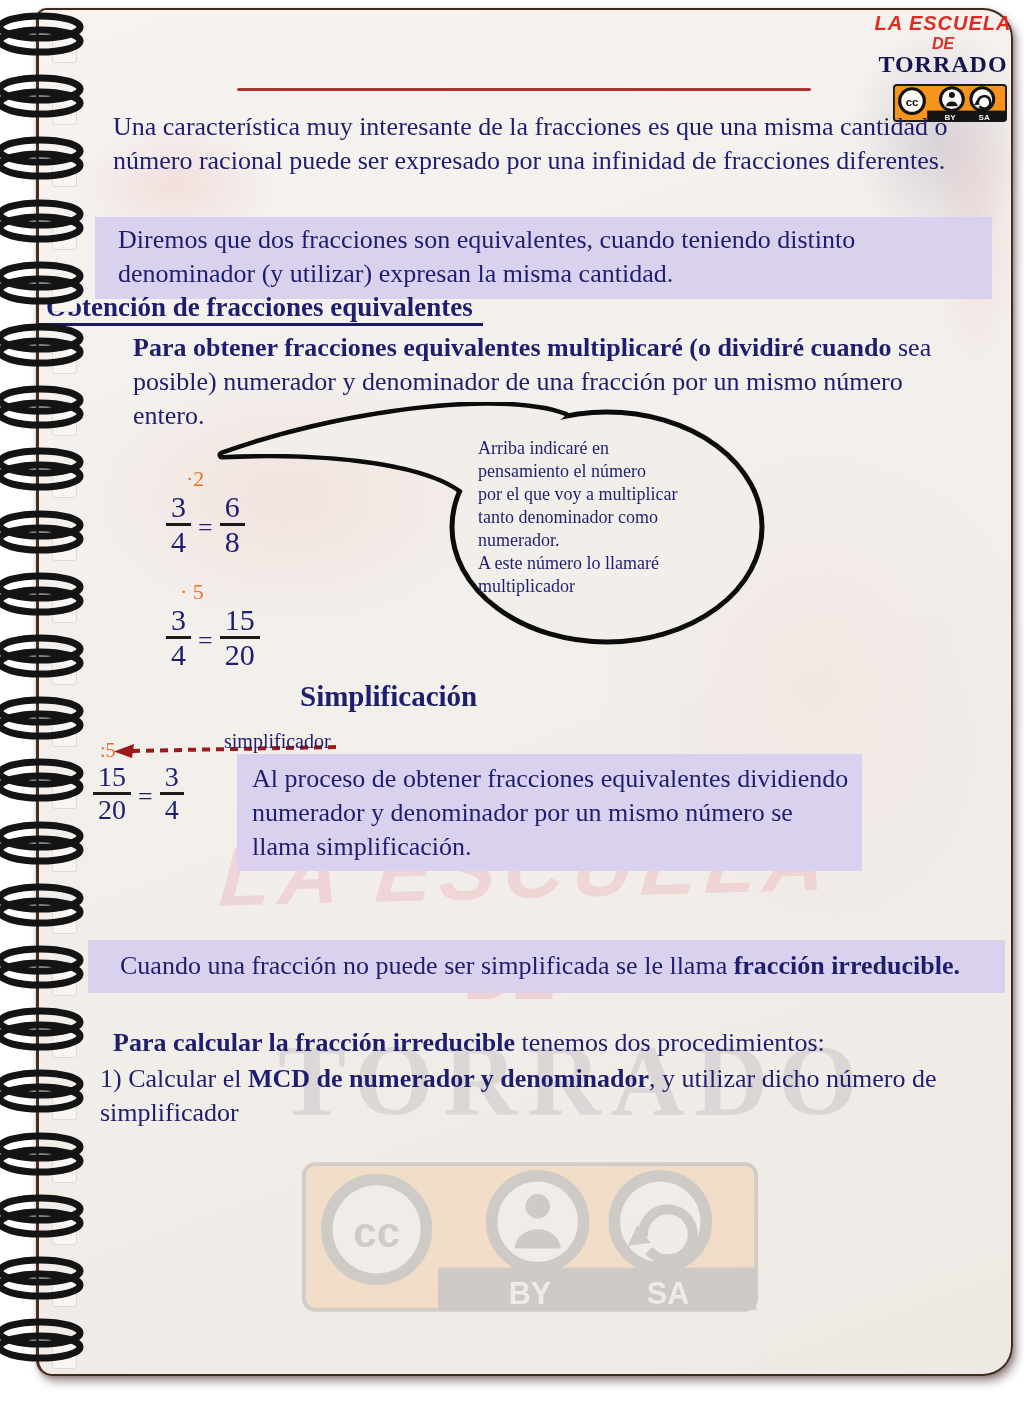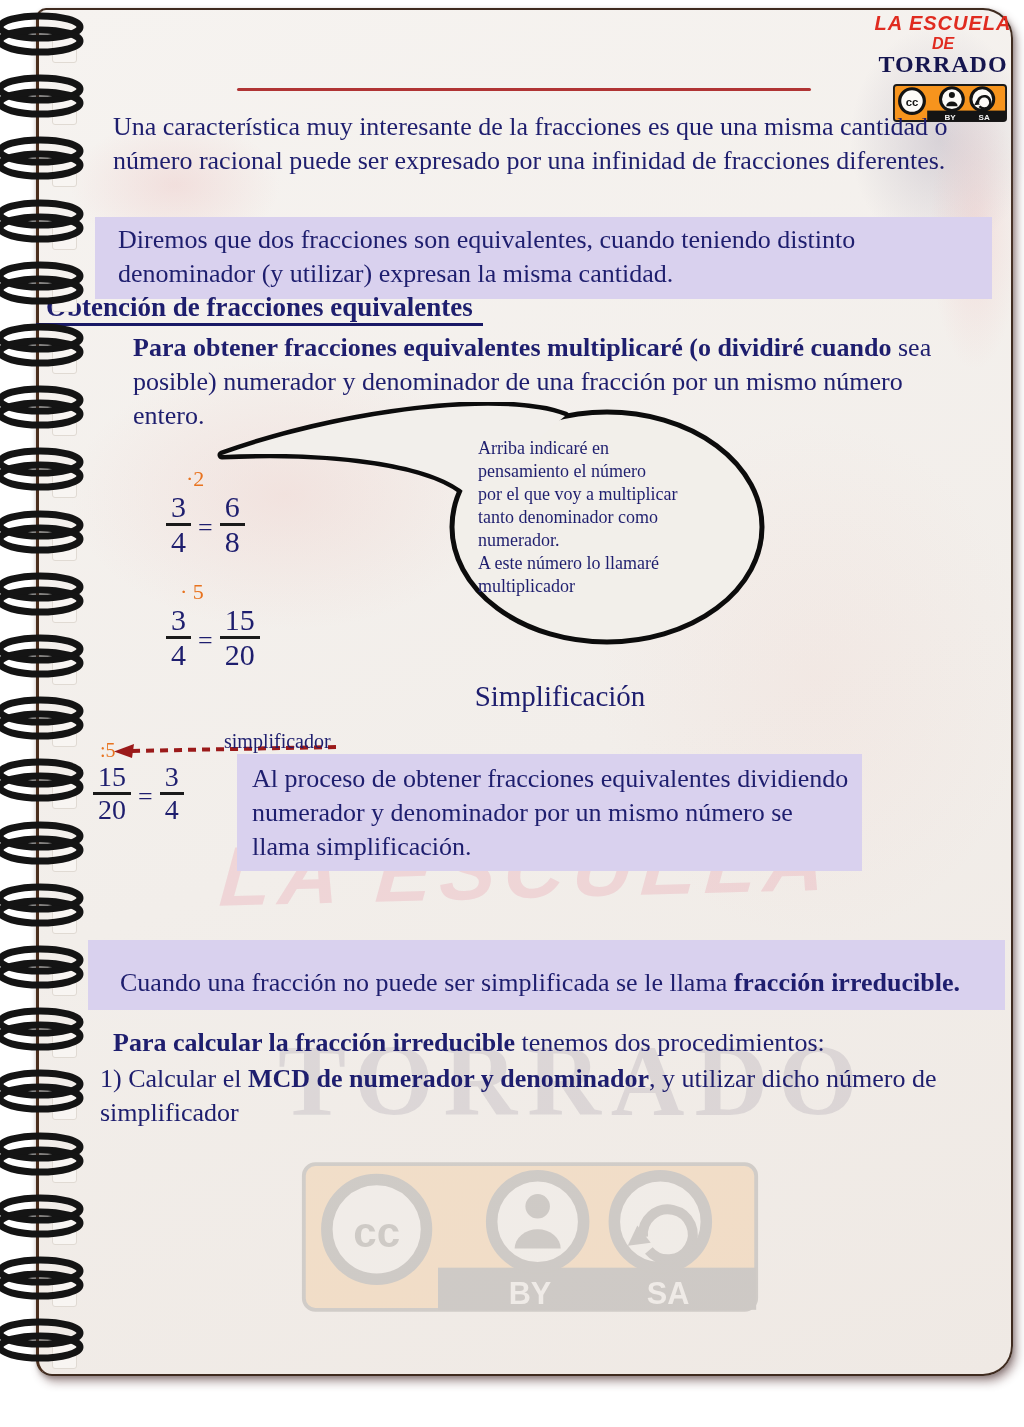--- a/index.html
+++ b/index.html
@@ -28,21 +28,21 @@
   .logo{position:absolute;left:874px;top:12px;width:138px;text-align:center}
   .logo-l1{font-family:"Liberation Sans",sans-serif;font-style:italic;font-weight:bold;font-size:20px;color:var(--logo_red);letter-spacing:1px}
   .logo-l2{font-family:"Liberation Sans",sans-serif;font-style:italic;font-weight:bold;font-size:16px;color:var(--logo_red)}
   .logo-l3{font-size:24px;font-weight:bold;color:#15154f;letter-spacing:1px;line-height:.95}
   .badge{position:absolute;left:893px;top:84px}
   
   .para{position:absolute;font-size:26px;line-height:1.3;color:var(--ink)}
   .hl{background:var(--highlight)}
   .heading2{position:absolute;left:36px;top:292px;width:977px;text-align:left;font-size:27px;font-weight:bold}
   .heading2 span{border-bottom:3px solid #191966;padding:0 10px 1px 10px}
-  .heading3{position:absolute;left:300px;top:680px;width:520px;text-align:center;font-size:29px;font-weight:normal}
+  .heading3{position:absolute;left:300px;top:680px;width:520px;font-size:29px;font-weight:bold}
   
   .mult{position:absolute;color:var(--accent_orange);font-size:22px}
   .mrow{position:absolute;display:flex;align-items:center;gap:7px;font-size:30px;color:var(--ink)}
   .frac{display:inline-flex;flex-direction:column;align-items:center;line-height:1.08}
   .frac .den{border-top:3px solid #1a1a1a;padding:0 5px}
   .frac .num{padding:0 5px}
   .eq{font-size:26px;transform:translateY(3px)}
   .bubble-text{position:absolute;left:478px;top:437px;width:240px;font-size:18px;line-height:1.28;color:var(--ink);white-space:pre-line}
   .simp-label{position:absolute;left:224px;top:730px;font-size:20px;color:var(--ink)}
   .divisor{position:absolute;left:100px;top:739px;font-size:20px;color:var(--accent_orange)}
@@ -179,21 +179,21 @@
     </span>
     <span class="eq">=</span>
     <span class="frac">
       <span class="num">3</span>
       <span class="den">4</span>
     </span>
   </div>
 
   <div class="para hl" style="left:237px;top:754px;width:625px;padding:8px 10px 8px 15px">Al proceso de obtener fracciones equivalentes dividiendo numerador y denominador por un mismo número se llama simplificación.</div>
 
-  <div class="para hl" style="left:88px;top:940px;width:917px;padding:26px 10px 10px 32px">
+  <div class="para hl" style="left:88px;top:940px;width:917px;padding:9px 10px 10px 32px">
     <span>Cuando una fracción no puede ser simplificada se le llama </span><span class="b">fracción irreducible.</span>
   </div>
 
   <div class="para" style="left:113px;top:1026px;width:880px">
     <span class="b">Para calcular la fracción irreducible</span><span> tenemos dos procedimientos:</span>
   </div>
   <div class="para" style="left:100px;top:1062px;width:905px">
     <span>1) Calcular el </span><span class="b">MCD de numerador y denominador</span><span>, y utilizar dicho número de simplificador</span>
   </div>
 

